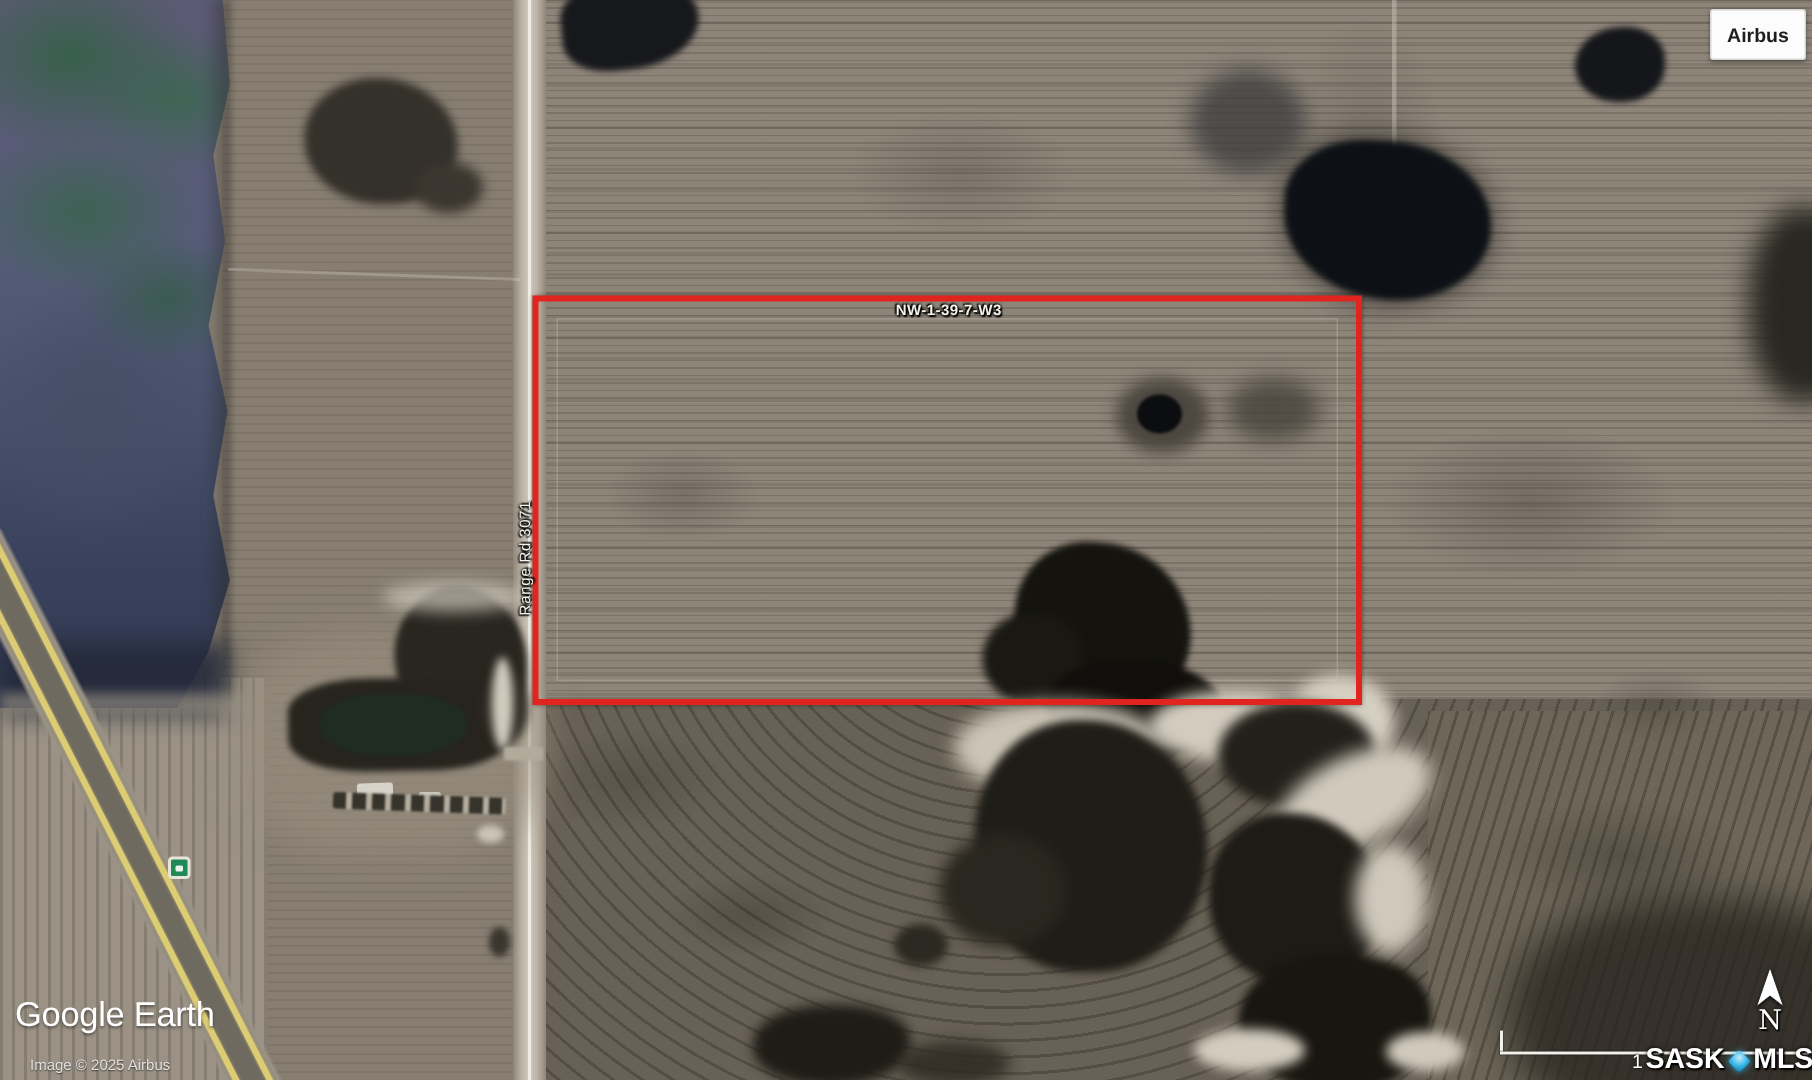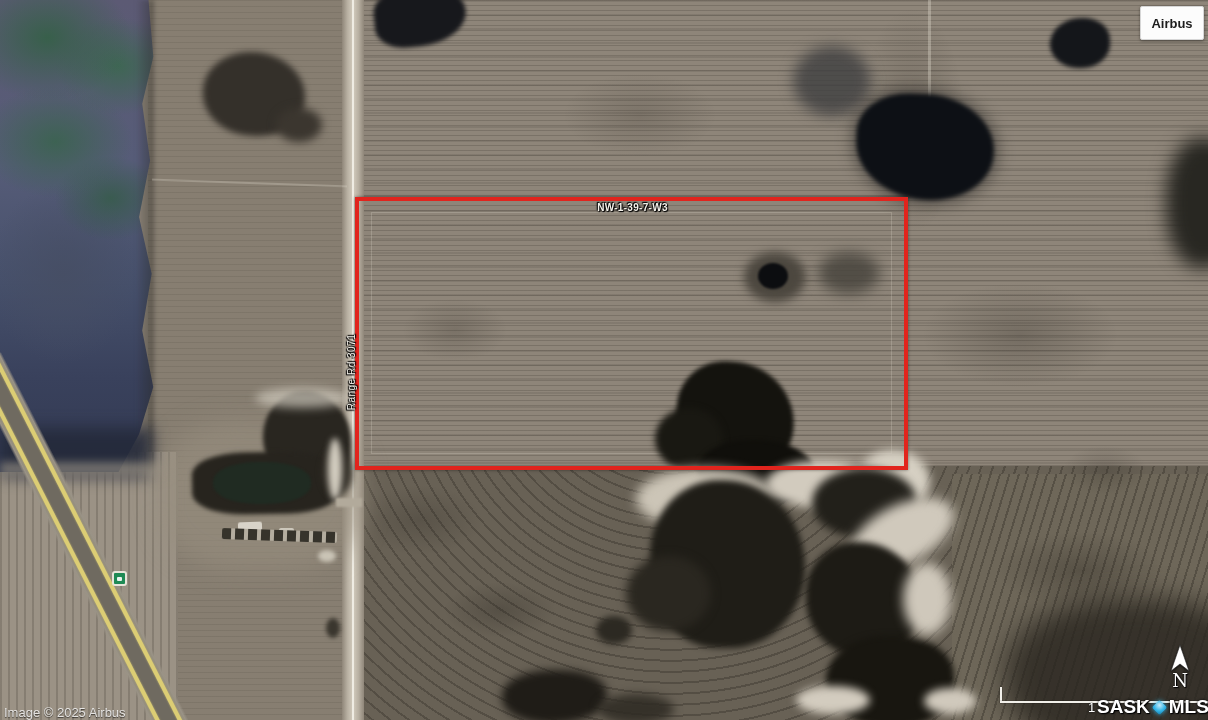--- a/index.html
+++ b/index.html
@@ -134,22 +134,22 @@
     box-shadow:0 1px 3px rgba(0,0,0,0.4);
     display:flex; align-items:center; justify-content:center; z-index:50;
     font-size:13px; font-weight:bold; color:#1d1d1d; cursor:pointer;
   }
   .ge-brand {
     position:absolute; left:10px; top:663px; z-index:50;
     font-size:23px; color:#ffffff; letter-spacing:-0.2px;
     text-shadow:0 1px 2px rgba(0,0,0,0.45);
   }
   .ge-attrib {
-    position:absolute; left:4px; top:705px; z-index:50;
-    font-size:13px; color:rgba(255,255,255,0.8);
+    position:absolute; left:20px; top:705px; z-index:50;
+    font-size:10px; color:rgba(255,255,255,0.8);
     text-shadow:0 1px 1px rgba(0,0,0,0.6);
   }
   .compass { position:absolute; left:1168px; top:645px; width:24px; z-index:50; text-align:center; }
   .compass svg { display:block; margin:0 auto; filter:drop-shadow(0 1px 1px rgba(0,0,0,0.7)); }
   .compass-n {
     font-family:"DejaVu Serif", serif; font-size:18px; color:#ffffff; line-height:20px;
     text-shadow:0 0 2px #000, 1px 1px 1px #000;
   }
   .mls-logo {
     position:absolute; left:1097px; top:696px; z-index:55;
@@ -248,20 +248,21 @@
   <div class="leftfield-line"></div>
 
   <div class="parcel-rect"></div>
   <div class="map-label parcel-label">NW-1-39-7-W3</div>
   <div class="map-label road-label">Range Rd 3071</div>
 
   <div class="legend-panel">
     <span>Airbus</span>
   </div>
 
+  <div class="ge-brand">Google Earth</div>
   <div class="ge-attrib">Image © 2025 Airbus</div>
 
   <div class="compass">
     <span>
       <svg width="22" height="26" viewBox="0 0 22 26">
         <polygon points="11,0 20,26 11,19 2,26" fill="#ffffff" stroke="#222222" stroke-width="0.6"></polygon>
       </svg>
     </span>
     <div class="compass-n">N</div>
   </div>

